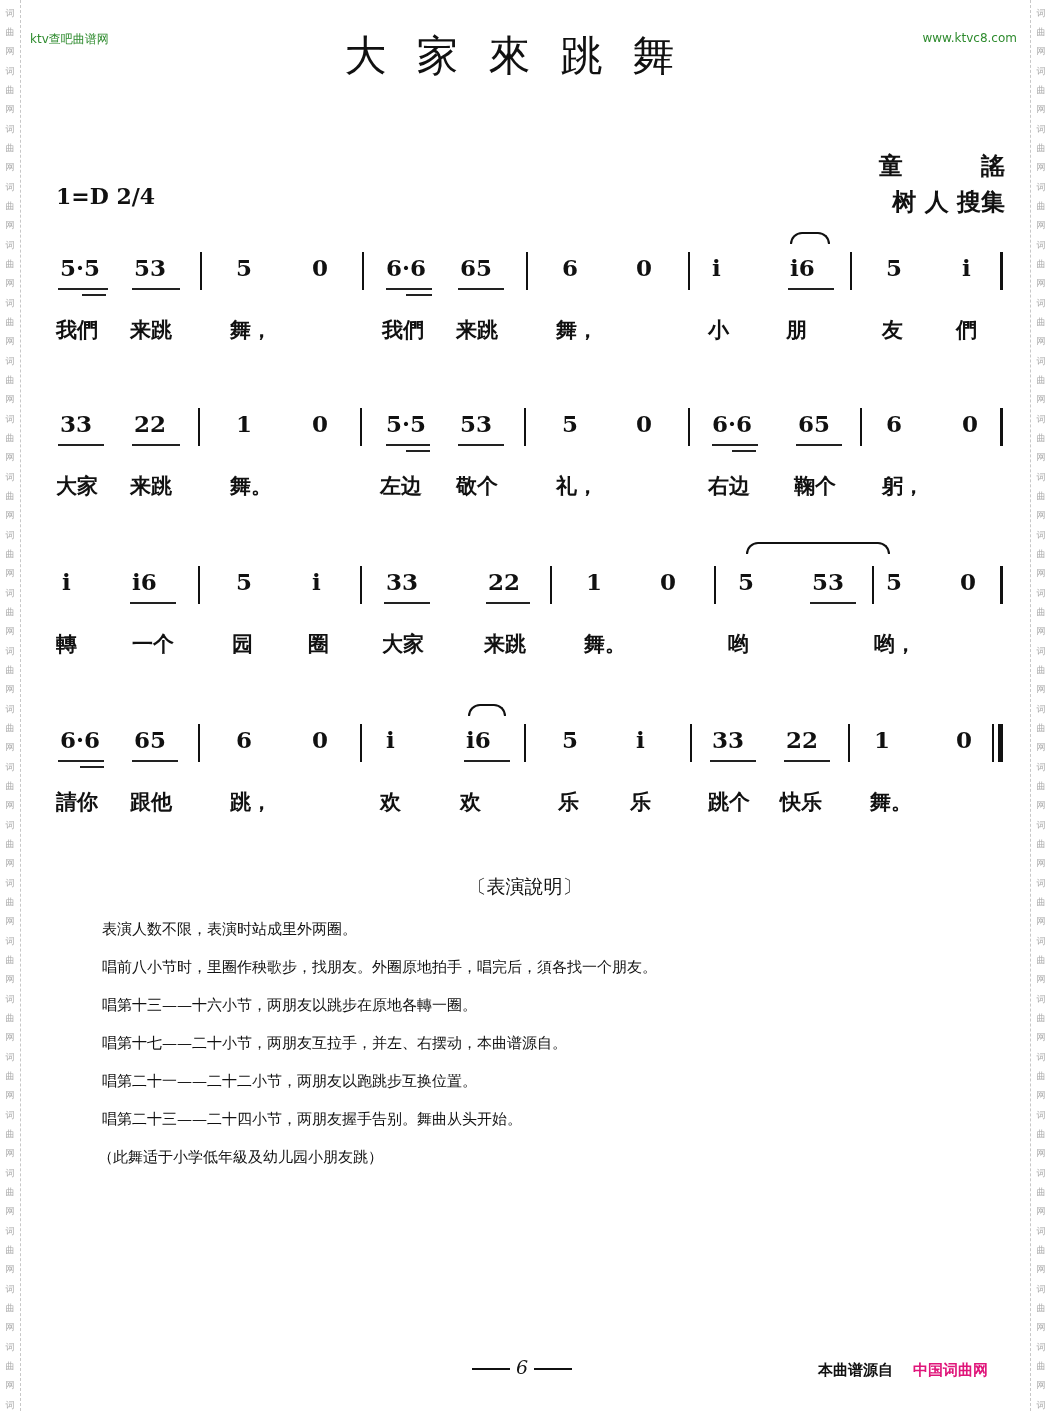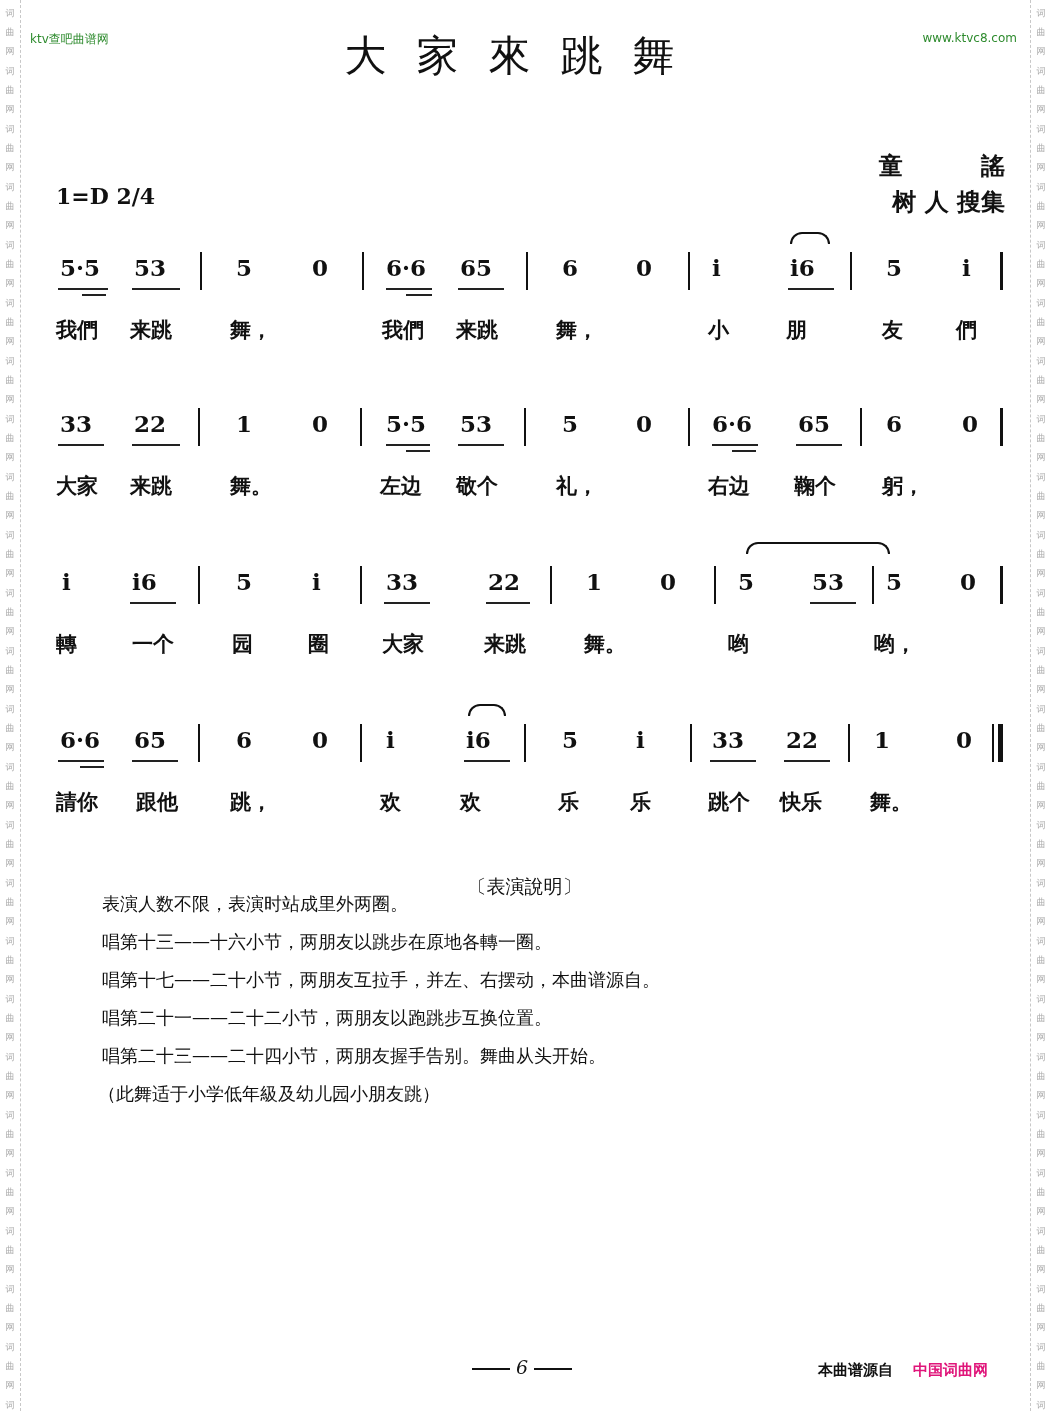--- a/index.html
+++ b/index.html
@@ -26,21 +26,21 @@
   .bar { position:absolute; top:4px; width:2px; height:38px; background:#111; }
   .bar.end { width:3px; }
   .bar.final { width:5px; }
   .n { position:absolute; top:6px; font-size:23px; font-weight:bold; font-family:"DejaVu Serif", serif; }
   .ul { position:absolute; height:1.5px; background:#222; }
   .lyr { position:absolute; top:68px; font-family:"DejaVu Sans", sans-serif; font-weight:bold; font-size:21px; }
   .slur { position:absolute; border:2px solid #111; border-bottom:none; border-radius:12px 12px 0 0; height:10px; }
 
   .explain-h { position:absolute; left:0; right:0; top:874px; text-align:center;
                font-family:"DejaVu Sans", sans-serif; font-size:19px; }
-  .explain { position:absolute; left:102px; top:891px; font-family:"DejaVu Serif", serif; font-size:18px; }
+  .explain { position:absolute; left:102px; top:916px; font-family:"DejaVu Serif", serif; font-size:15px; }
   .explain p { margin:0; height:38px; line-height:26px; }
   .page-num { position:absolute; left:466px; top:1356px; font-size:19px; font-style:italic; }
   .page-num .dash { display:inline-block; width:38px; height:1.5px; background:#111; vertical-align:middle; margin:0 6px; }
   .src { position:absolute; left:818px; top:1361px; font-family:"DejaVu Sans", sans-serif; font-weight:bold; font-size:15px; }
   .src .brand { color:#e0157a; margin-left:20px; }
 </style>
 </head>
 <body>
 
 <div class="side left" id="sideL">
@@ -243,34 +243,35 @@
   <div class="ul" style="left:654px;width:46px;top:40px"></div>
   <span class="n" style="left:730px">22</span>
   <div class="ul" style="left:728px;width:46px;top:40px"></div>
   <div class="bar" style="left:792px"></div>
   <span class="n" style="left:818px">1</span>
   <span class="n" style="left:900px">0</span>
   <div class="bar" style="left:936px"></div>
   <div class="bar final" style="left:942px"></div>
 
   <span class="lyr" style="left:0px">請你</span>
-  <span class="lyr" style="left:80px">跟他</span>
+  <span class="lyr" style="left:74px">跟他</span>
   <span class="lyr" style="left:174px">跳，</span>
   <span class="lyr" style="left:324px">欢</span>
   <span class="lyr" style="left:404px">欢</span>
   <span class="lyr" style="left:502px">乐</span>
   <span class="lyr" style="left:574px">乐</span>
   <span class="lyr" style="left:652px">跳个</span>
   <span class="lyr" style="left:724px">快乐</span>
   <span class="lyr" style="left:814px">舞。</span>
 </div>
 
 <div class="explain-h">〔表演說明〕</div>
 <div class="explain">
   <p>表演人数不限，表演时站成里外两圈。</p>
+  <p>唱前八小节时，里圈作秧歌步，找朋友。外圈原地拍手，唱完后，須各找一个朋友。</p>
   <p>唱第十三——十六小节，两朋友以跳步在原地各轉一圈。</p>
   <p>唱第十七——二十小节，两朋友互拉手，并左、右摆动，本曲谱源自。</p>
   <p>唱第二十一——二十二小节，两朋友以跑跳步互换位置。</p>
   <p>唱第二十三——二十四小节，两朋友握手告别。舞曲从头开始。</p>
   <p style="margin-left:-4px">（此舞适于小学低年級及幼儿园小朋友跳）</p>
 </div>
 
 <div class="page-num">
   <span class="dash"></span><span>6</span><span class="dash"></span>
 </div>

